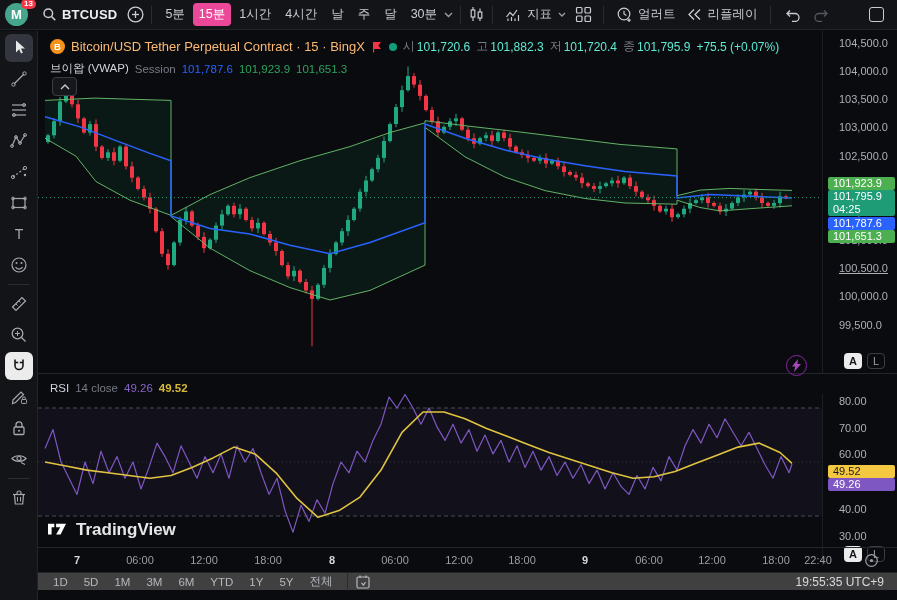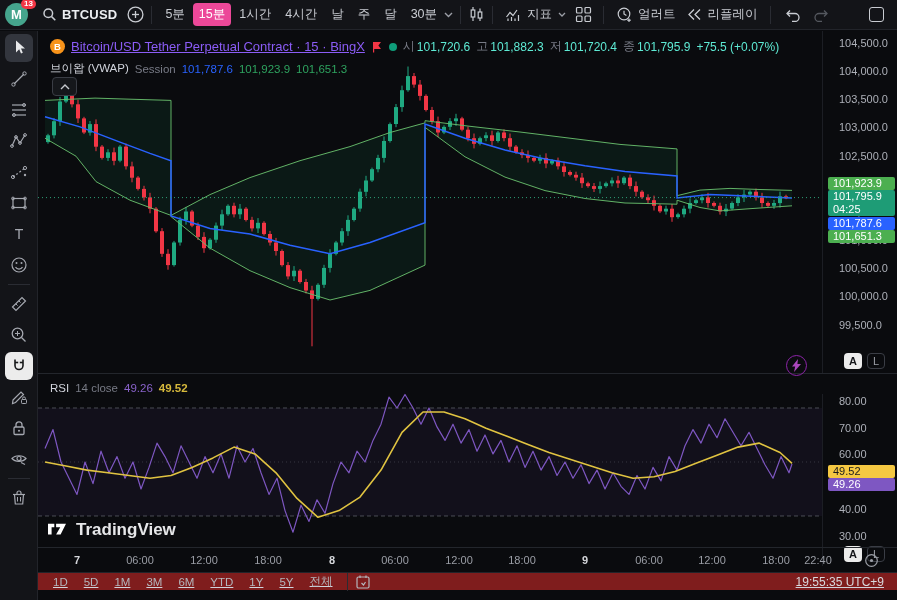--- a/index.html
+++ b/index.html
@@ -50,21 +50,21 @@
   .badge.two { height:26px; }
   .badge.two div { height:13px; line-height:13px; }
   .al-chips { position:absolute; display:flex; gap:5px; }
   .al { width:18px; height:16px; border-radius:4px; font-size:11px; display:flex; align-items:center;
         justify-content:center; cursor:pointer; }
   .al-a { background:#ececec; color:#15161a; font-weight:bold; }
   .al-l { background:transparent; border:1px solid #3a3d45; color:#9b9ea6; }
   
   .legend { position:absolute; left:12px; top:7px; z-index:10; }
   .lrow { display:flex; align-items:center; gap:6px; white-space:nowrap; }
-  .ltitle { font-size:13px; color:#8b5cf6;text-decoration:underline; }
+  .ltitle { font-size:13px; color:#fdba74; }
   .ok { font-size:12px; color:#787b86; }
   .ov { font-size:12px; color:#5eead4; }
   .lrow2 { margin-top:6px; }
   .vname { font-size:11.5px; color:#d1d4dc; }
   .vparam { font-size:11.5px; color:#787b86; }
   .vv { font-size:11.5px; }
   .collapse-chip { position:absolute; left:14px; top:46px; width:25px; height:19px; background:#15171b;
                    border:1px solid #3a3d45; border-radius:4px; display:flex; align-items:center;
                    justify-content:center; color:#c6c9cf; cursor:pointer; z-index:10; }
   .bolt-btn { position:absolute; left:748px; top:324px; width:21px; height:21px; border-radius:50%;
@@ -72,22 +72,22 @@
               cursor:pointer; z-index:10; }
   .rsi-legend { position:absolute; left:12px; top:8px; z-index:10; display:flex; gap:6px; align-items:center; white-space:nowrap; }
   .watermark { position:absolute; left:10px; bottom:6px; display:flex; align-items:center; gap:7px;
                color:#e6e7e9; font-size:17px; font-weight:bold; z-index:5; }
   
   .time-axis { position:absolute; left:0; right:0; top:516px; height:25px; border-top:1px solid #23262c; }
   .t-lbl { position:absolute; top:6px; transform:translateX(-50%); font-size:11px; color:#9b9ea6; }
   .t-lbl.day { color:#d5d7db; font-weight:bold; }
   .t-target { position:absolute; right:18px; top:5px; color:#9b9ea6; cursor:pointer; }
   
-  .bottombar { position:absolute; left:0; right:0; top:541px; height:18px; background:#7f1d1d;
-               border-top:1px solid #22242a; display:flex; align-items:center;text-decoration:underline; }
+  .bottombar { position:absolute; left:0; right:0; top:541px; height:18px; background:#404040;
+               border-top:1px solid #22242a; display:flex; align-items:center; }
   .rbtn { font-size:11.5px; color:#b4b7bd; padding:3px 7px; cursor:pointer; border-radius:4px; }
   .bclock { font-size:12px; color:#d8d9dd; margin-right:13px; }
   svg text { font-family:"Liberation Sans", sans-serif; }
 </style>
 </head>
 <body>
 
 <div id="app">
 
   <div class="topbar">
@@ -652,21 +652,21 @@
 
     <div class="price-scale" id="price-scale">
         <div class="tick" style="top: 6px;">104,500.0</div>
         <div class="tick" style="top: 34px;">104,000.0</div>
         <div class="tick" style="top: 62px;">103,500.0</div>
         <div class="tick" style="top: 90px;">103,000.0</div>
         <div class="tick" style="top: 119px;">102,500.0</div>
         <div class="tick" style="top: 147px;">102,000.0</div>
         <div class="tick" style="top: 175px;">101,500.0</div>
         <div class="tick" style="top: 203px;">101,000.0</div>
-        <div class="tick" style="top: 231px;">100,500.0</div>
+        <div class="tick" style="top: 231px; text-decoration: underline;">100,500.0</div>
         <div class="tick" style="top: 259px;">100,000.0</div>
         <div class="tick" style="top: 288px;">99,500.0</div>
         <div class="badge" style="top: 146px; background: rgb(76, 175, 80); color: rgb(255, 255, 255);">101,923.9</div>
         <div class="badge two" style="top: 159px; background: rgb(30, 156, 118); color: rgb(255, 255, 255);">
           <div>101,795.9</div>
           <div>04:25</div>
         </div>
         <div class="badge" style="top: 186px; background: rgb(41, 98, 255); color: rgb(255, 255, 255);">101,787.6</div>
         <div class="badge" style="top: 199px; background: rgb(76, 175, 80); color: rgb(255, 255, 255);">101,651.3</div>
         <div class="al-chips" style="left: 21px; bottom: 4px;">

